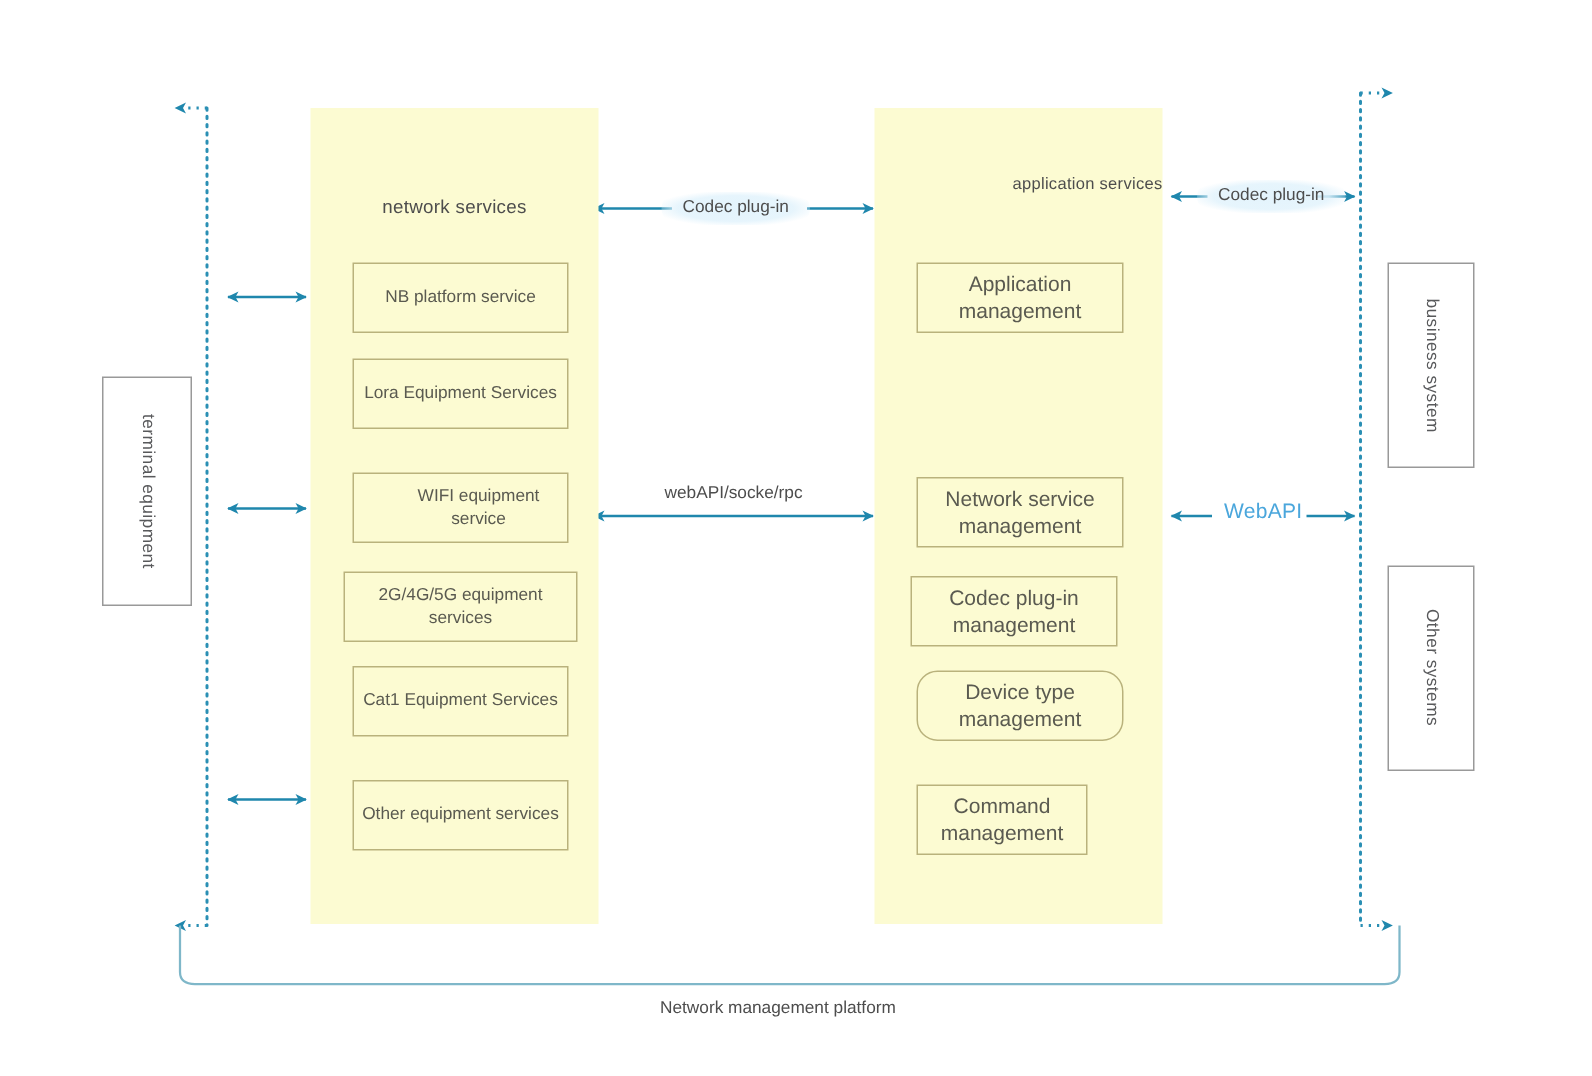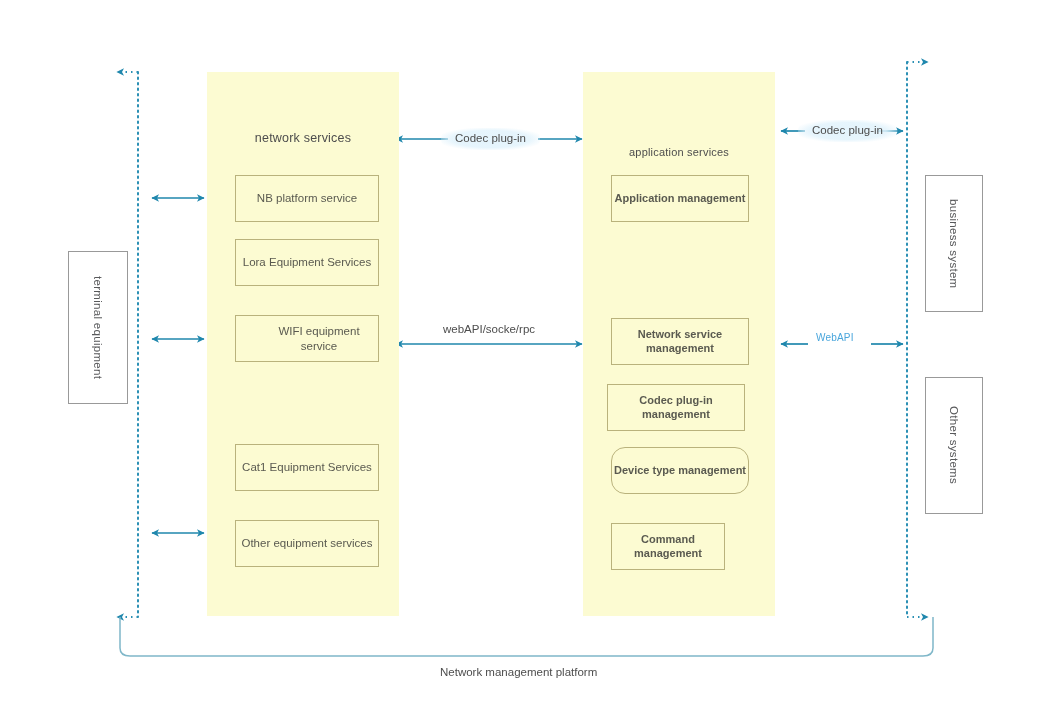--- a/index.html
+++ b/index.html
@@ -51,21 +51,21 @@
     border: 1px solid #b9b27c;
     background: transparent;
     display: flex;
     align-items: center;
     justify-content: center;
     text-align: center;
     color: #5a5a50;
     line-height: 1.25;
   }
   .col-left .svc-box { font-size: 11.5px; }
-  .col-right .svc-box { font-size: 11px; font-weight: bold; }
+  .col-right .svc-box { font-size: 14px; }
 
   
   .outer-box {
     position: absolute;
     box-sizing: border-box;
     border: 1px solid #999999;
     background: #ffffff;
     display: flex;
     align-items: center;
     justify-content: center;
@@ -89,21 +89,21 @@
     font-size: 11.5px;
     line-height: 1;
   }
   .link-label.halo {
     background: radial-gradient(ellipse at center, rgba(226,243,252,.95) 0%, rgba(226,243,252,.85) 55%, rgba(226,243,252,0) 78%);
     padding: 5px 14px;
     border-radius: 14px;
   }
   .link-label.accent {
     color: #4aa6dc;
-    font-size: 10px;
+    font-size: 14px;
     letter-spacing: .2px;
   }
 
   
   #bottom-caption {
     position: absolute;
     white-space: nowrap;
     font-size: 11.5px;
     color: #4d4d4d;
   }
@@ -174,30 +174,33 @@
 
     <div class="svc-box" style="left:28px; top:103px; width:144px; height:47px;">
       <span>NB platform service</span>
     </div>
     <div class="svc-box" style="left:28px; top:167px; width:144px; height:47px;">
       <span>Lora Equipment Services</span>
     </div>
     <div class="svc-box" style="left:28px; top:243px; width:144px; height:47px;padding-left:24px;">
       <span>WIFI equipment service</span>
     </div>
+    <div class="svc-box" style="left:22px; top:309px; width:156px; height:47px;">
+      <span>2G/4G/5G equipment services</span>
+    </div>
     <div class="svc-box" style="left:28px; top:372px; width:144px; height:47px;">
       <span>Cat1 Equipment Services</span>
     </div>
     <div class="svc-box" style="left:28px; top:448px; width:144px; height:47px;">
       <span>Other equipment services</span>
     </div>
   </div>
 
   <div class="panel col-right" id="panel-application" style="left:583px; top:72px; width:192px; height:544px;">
-    <div class="panel-title" style="top:74px;">application services</div>
+    <div class="panel-title" style="top:45px;text-align:right;">application services</div>
 
     <div class="svc-box" style="left:28px; top:103px; width:138px; height:47px;">
       <span>Application management</span>
     </div>
     <div class="svc-box" style="left:28px; top:246px; width:138px; height:47px;">
       <span>Network service management</span>
     </div>
     <div class="svc-box" style="left:24px; top:312px; width:138px; height:47px;">
       <span>Codec plug-in management</span>
     </div>

